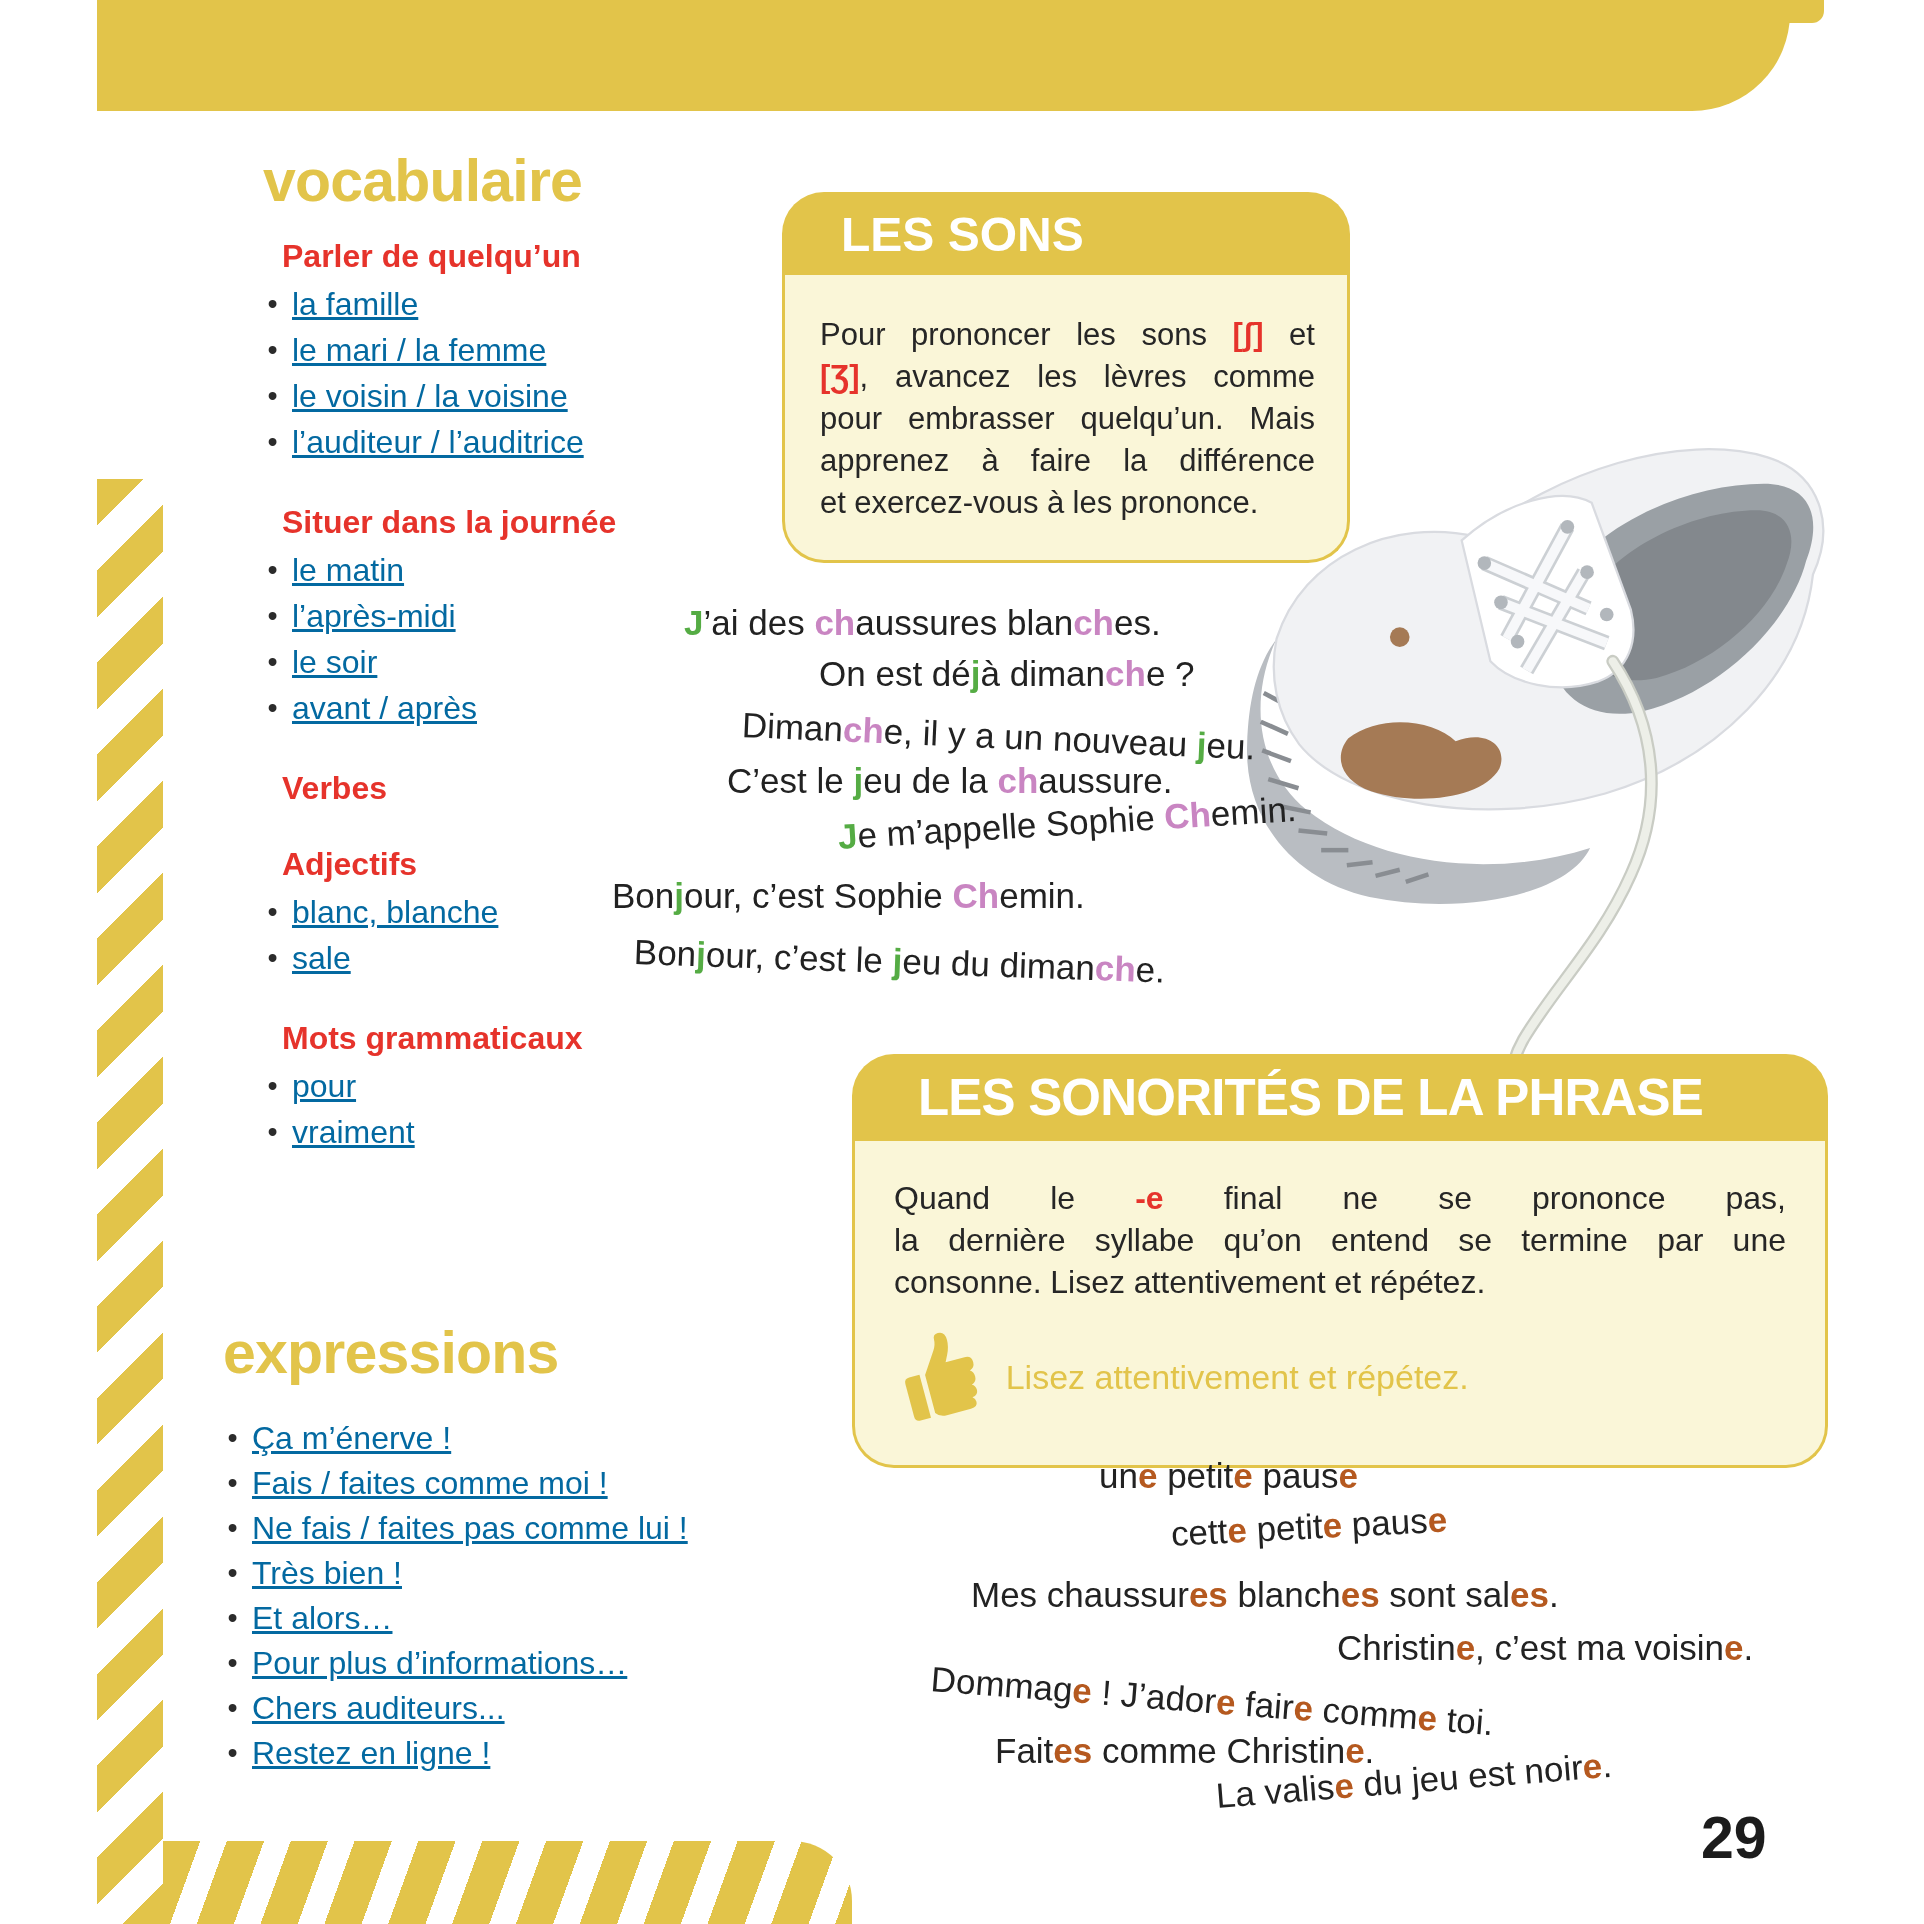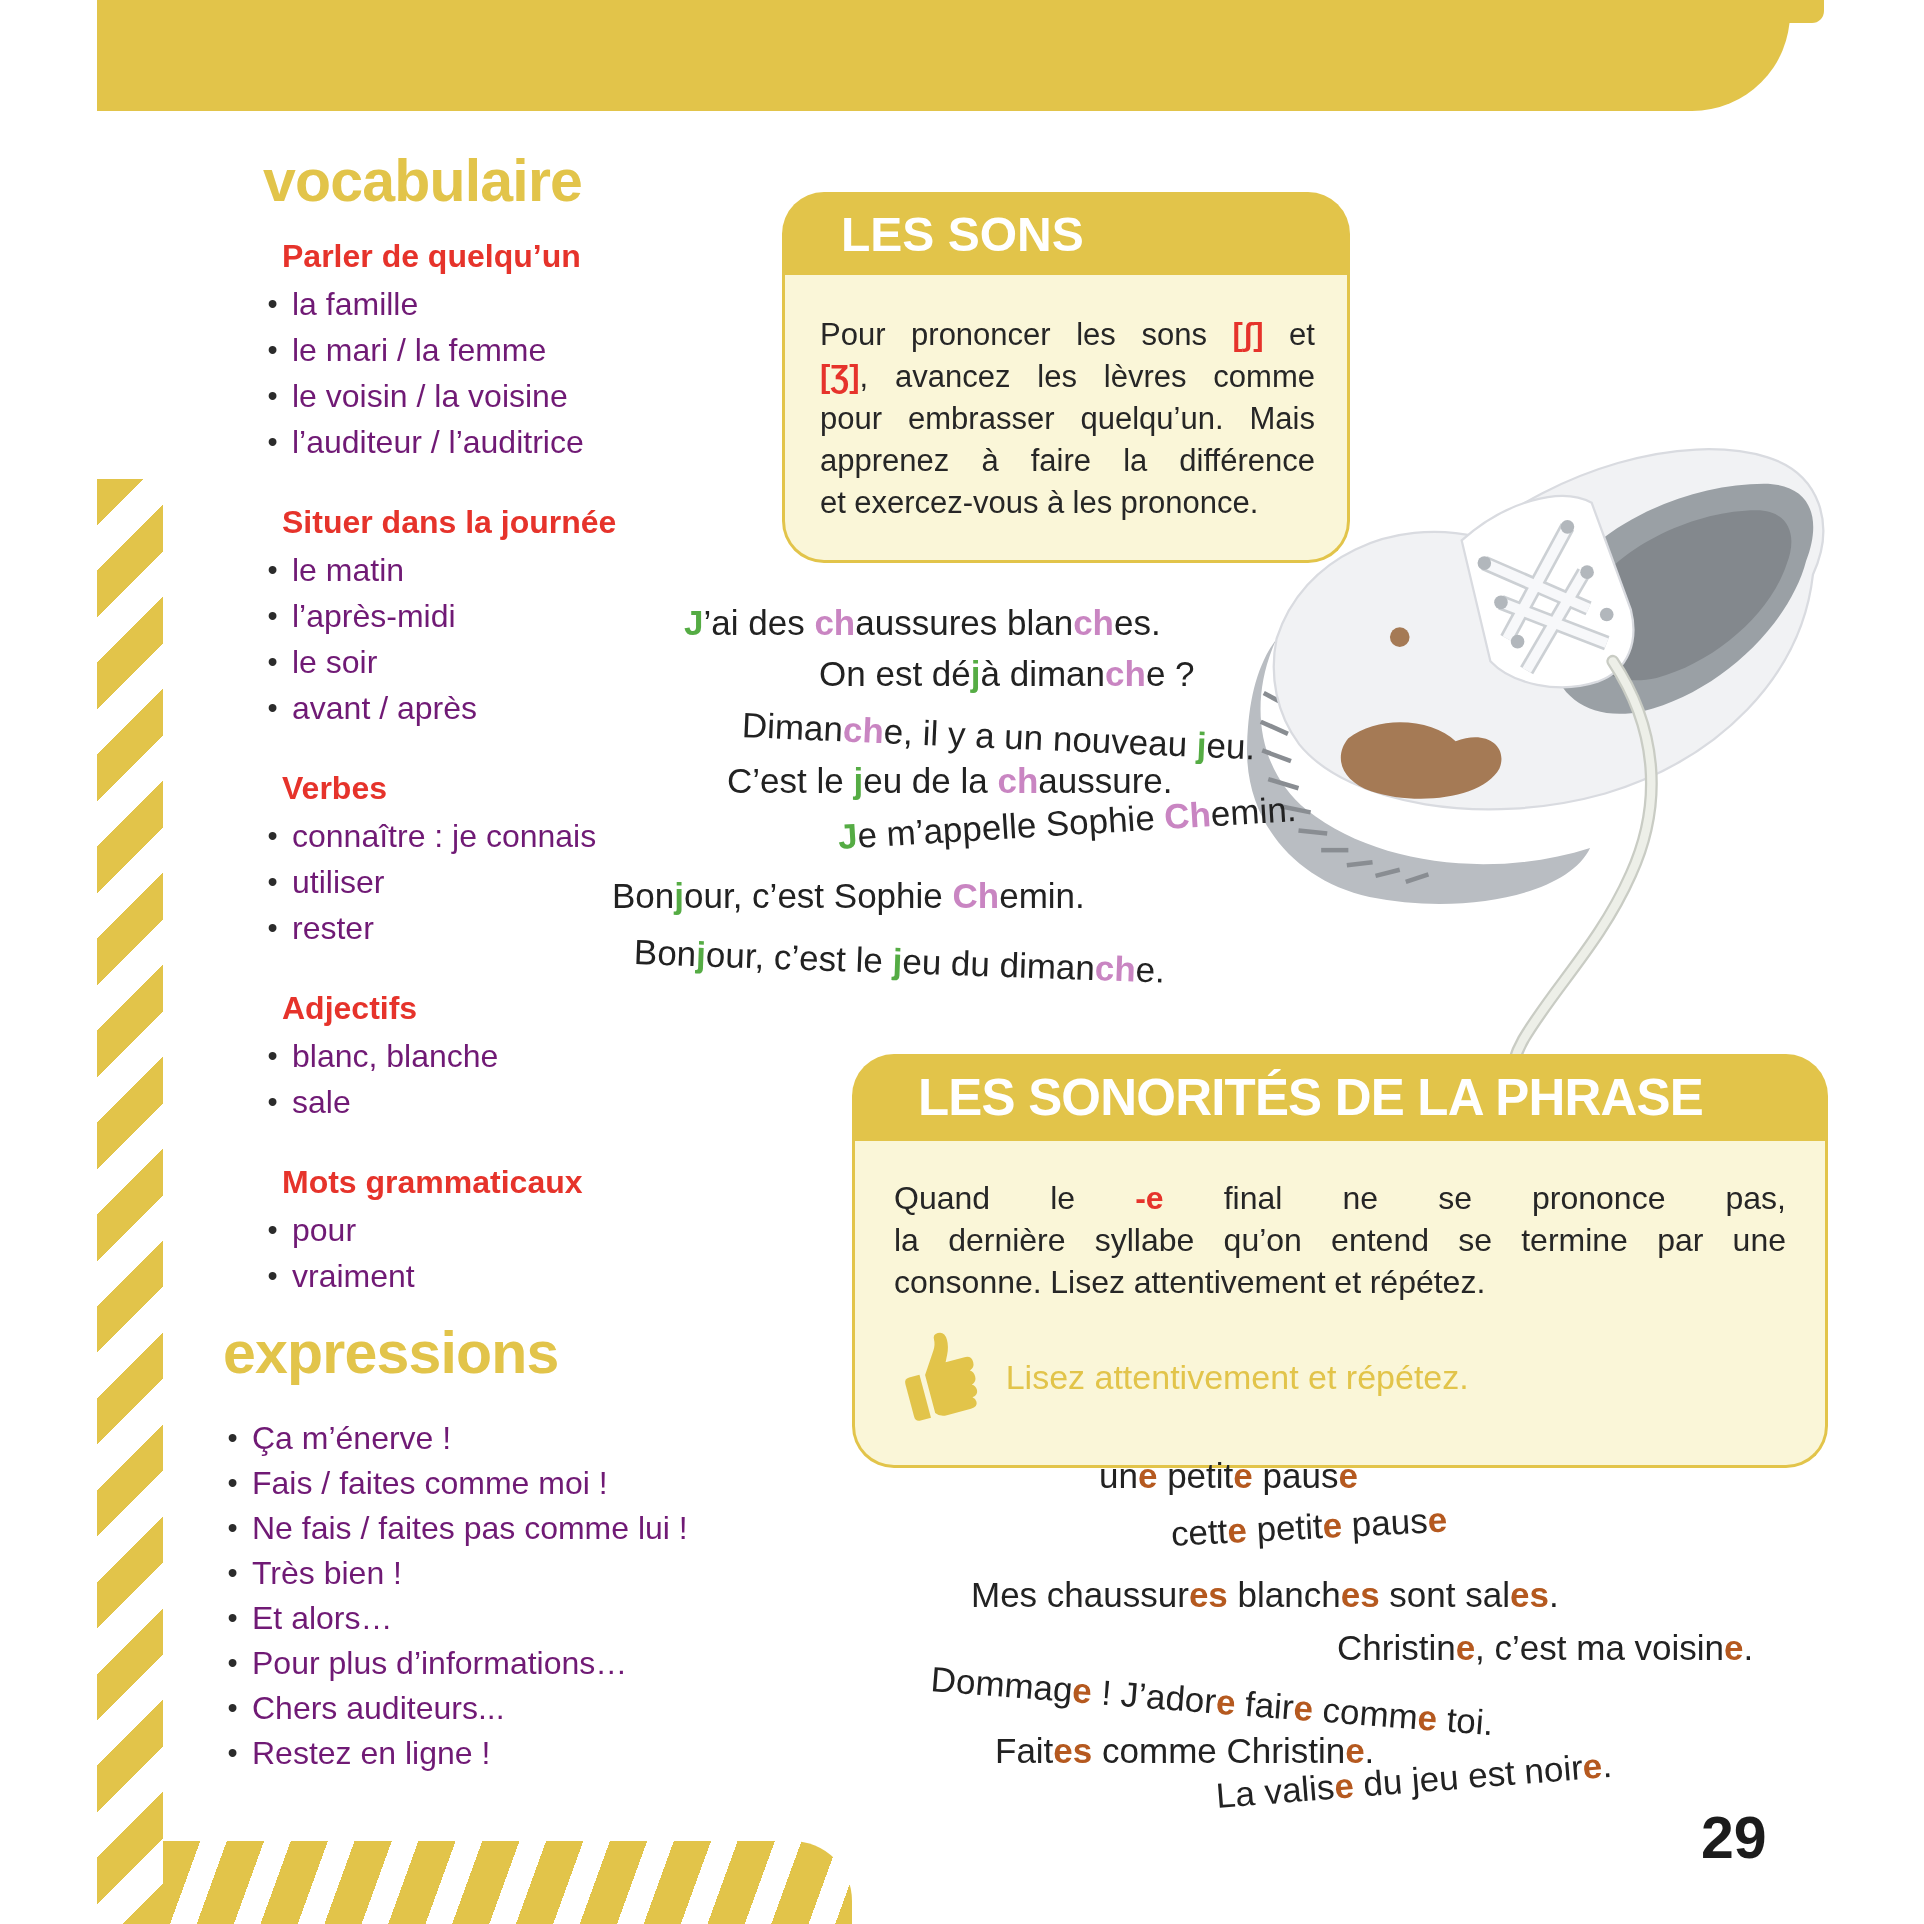--- a/index.html
+++ b/index.html
@@ -26,21 +26,21 @@
   .stripes-bottom{position:absolute;left:163px;top:1841px;width:689px;height:84px;
     border-top-right-radius:60px;
     background:repeating-linear-gradient(110deg,var(--accent) 0 35px,#ffffff 35px 60px);}
   
   .vocab{position:absolute;left:223px;top:151px;width:604px;margin-left:40px;}
   .big-title{font-size:59px;font-weight:700;color:var(--accent);letter-spacing:-0.8px;line-height:60px;margin:0;}
   .vsec{margin-top:39px;}
   .vsec:first-of-type{margin-top:27px;}
   .vsec h3{font-size:32px;font-weight:700;color:var(--red);margin:0 0 6px 0;padding-left:19px;}
   .vlist,.elist{list-style:none;margin:0;padding:0;}
-  .vlist li,.elist li{font-size:32px;line-height:46px;color:#701a75;padding-left:29px;position:relative;}
+  .vlist li,.elist li{font-size:32px;line-height:46px;color:#0369a1;padding-left:29px;position:relative;text-decoration:underline;}
   .vlist li::before,.elist li::before{content:"•";position:absolute;left:4.5px;top:0;font-size:29px;color:#2b2b2b;}
   .expressions{position:absolute;left:223px;top:1323px;width:650px;}
   .elist{margin-top:33px;}
   .elist li{line-height:45px;}
   
   .box{position:absolute;}
   .box-head{background:var(--accent);border-radius:42px 42px 0 0;color:#ffffff;font-weight:700;}
   .box-body{background:var(--cream);border:3px solid var(--accent);border-top:none;
     border-radius:0 0 42px 42px;}
   .box-sons{left:782px;top:180px;width:568px;}
@@ -104,25 +104,20 @@
       <h3>Situer dans la journée</h3>
       <ul class="vlist">
           <li>le matin</li>
           <li>l’après-midi</li>
           <li>le soir</li>
           <li>avant / après</li>
         </ul>
     </div>
     <div class="vsec">
       <h3>Verbes</h3>
-      <ul class="vlist">
-          <li>connaître : je connais</li>
-          <li>utiliser</li>
-          <li>rester</li>
-        </ul>
     </div>
     <div class="vsec">
       <h3>Adjectifs</h3>
       <ul class="vlist">
           <li>blanc, blanche</li>
           <li>sale</li>
         </ul>
     </div>
     <div class="vsec">
       <h3>Mots grammaticaux</h3>

